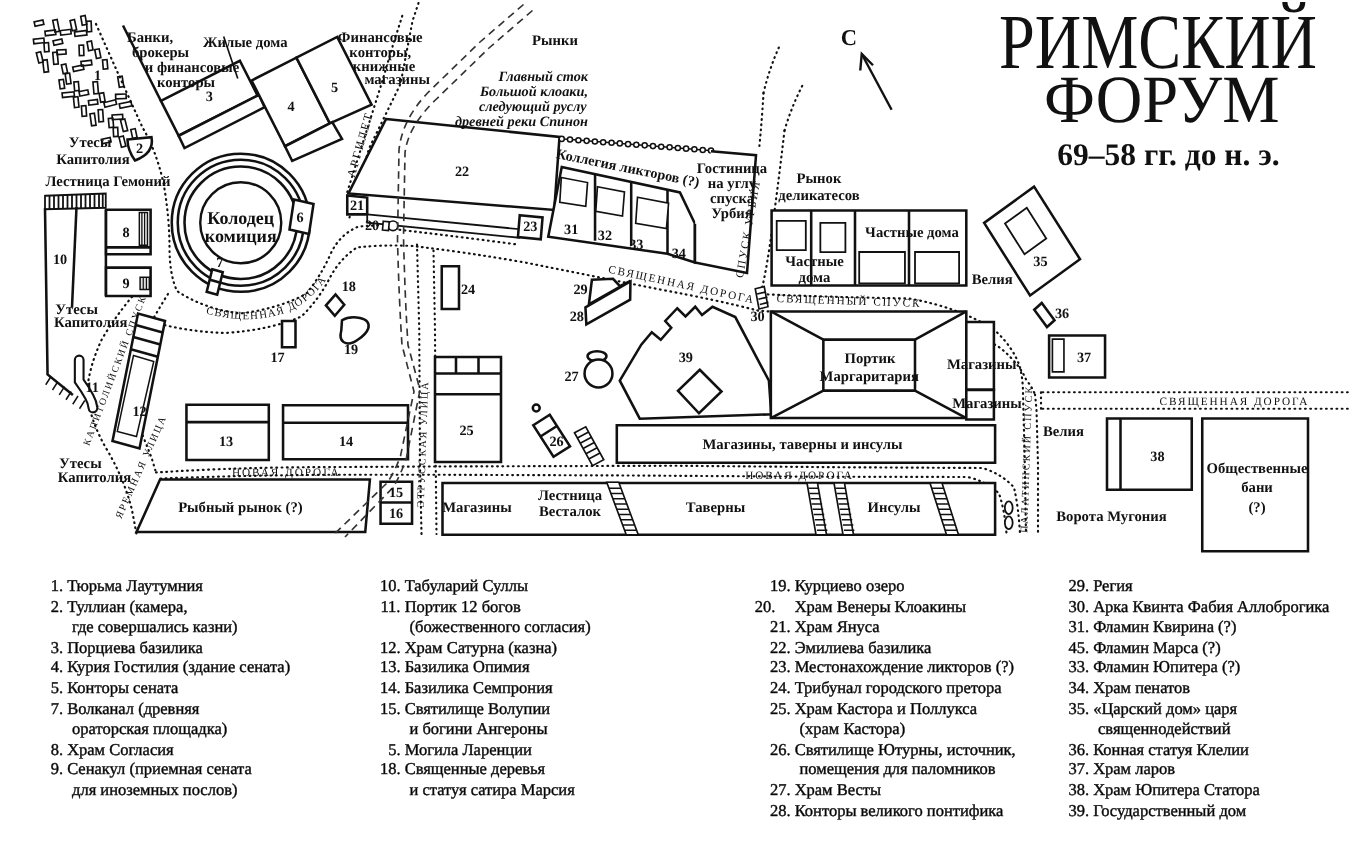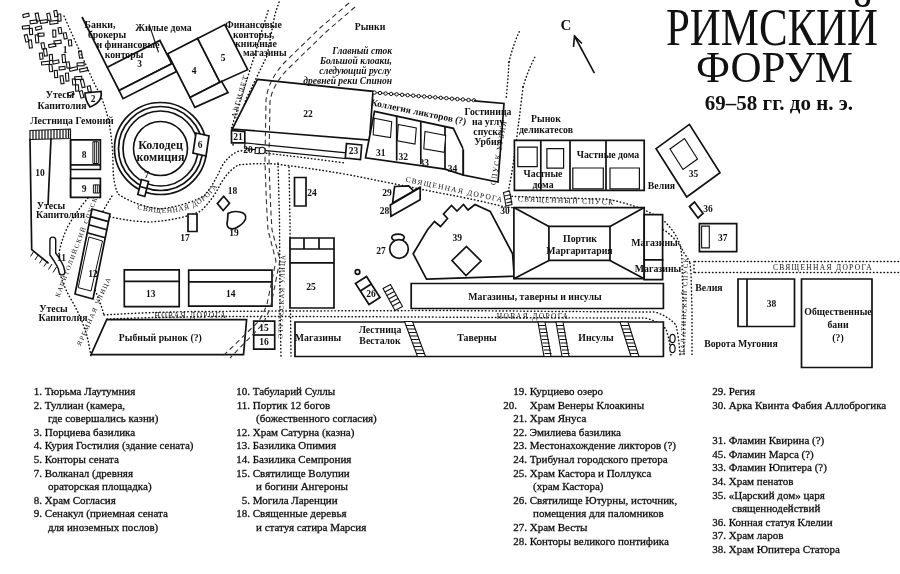--- a/index.html
+++ b/index.html
@@ -508,21 +508,21 @@
 <div><span class="n" style="width:28px;">3.</span> Порциева базилика</div>
 <div><span class="n" style="width:28px;">4.</span> Курия Гостилия (здание сената)</div>
 <div><span class="n" style="width:28px;">5.</span> Конторы сената</div>
 <div><span class="n" style="width:28px;">7.</span> Волканал (древняя</div>
 <div><span class="n" style="width:34px;"> </span>ораторская площадка)</div>
 <div><span class="n" style="width:28px;">8.</span> Храм Согласия</div>
 <div><span class="n" style="width:28px;">9.</span> Сенакул (приемная сената</div>
 <div><span class="n" style="width:34px;"> </span>для иноземных послов)</div>
 </div>
 
-<div class="leg" style="left:216px;top:385px;">
+<div class="leg" style="left:233px;top:385px;">
 <div><span class="n" style="width:34px;">10.</span> Табуларий Суллы</div>
 <div><span class="n" style="width:34px;">11.</span> Портик 12 богов</div>
 <div><span class="n" style="width:40px;"> </span>(божественного согласия)</div>
 <div><span class="n" style="width:34px;">12.</span> Храм Сатурна (казна)</div>
 <div><span class="n" style="width:34px;">13.</span> Базилика Опимия</div>
 <div><span class="n" style="width:34px;">14.</span> Базилика Семпрония</div>
 <div><span class="n" style="width:34px;">15.</span> Святилище Волупии</div>
 <div><span class="n" style="width:40px;"> </span>и богини Ангероны</div>
 <div><span class="n" style="width:34px;">5.</span> Могила Ларенции</div>
 <div><span class="n" style="width:34px;">18.</span> Священные деревья</div>
@@ -540,23 +540,24 @@
 <div><span class="n" style="width:40px;"> </span>(храм Кастора)</div>
 <div><span class="n" style="width:34px;">26.</span> Святилище Ютурны, источник,</div>
 <div><span class="n" style="width:40px;"> </span>помещения для паломников</div>
 <div><span class="n" style="width:34px;">27.</span> Храм Весты</div>
 <div><span class="n" style="width:34px;">28.</span> Конторы великого понтифика</div>
 </div>
 
 <div class="leg" style="left:692px;top:385px;">
 <div><span class="n" style="width:34px;">29.</span> Регия</div>
 <div><span class="n" style="width:34px;text-align:right;">30.</span> Арка Квинта Фабия Аллоброгика</div>
-<div><span class="n" style="width:34px;margin-top:22px;">31.</span> Фламин Квирина (?)</div>
+<div><span class="n" style="width:34px;">31.</span> Фламин Квирина (?)</div>
 <div><span class="n" style="width:34px;">45.</span> Фламин Марса (?)</div>
 <div><span class="n" style="width:34px;">33.</span> Фламин Юпитера (?)</div>
 <div><span class="n" style="width:34px;">34.</span> Храм пенатов</div>
 <div><span class="n" style="width:34px;">35.</span> «Царский дом» царя</div>
 <div><span class="n" style="width:40px;"> </span>священнодействий</div>
 <div><span class="n" style="width:34px;">36.</span> Конная статуя Клелии</div>
 <div><span class="n" style="width:34px;">37.</span> Храм ларов</div>
 <div><span class="n" style="width:34px;">38.</span> Храм Юпитера Статора</div>
+<div><span class="n" style="width:34px;">39.</span> Государственный дом</div>
 </div>
 </div>
 
 </body></html>

